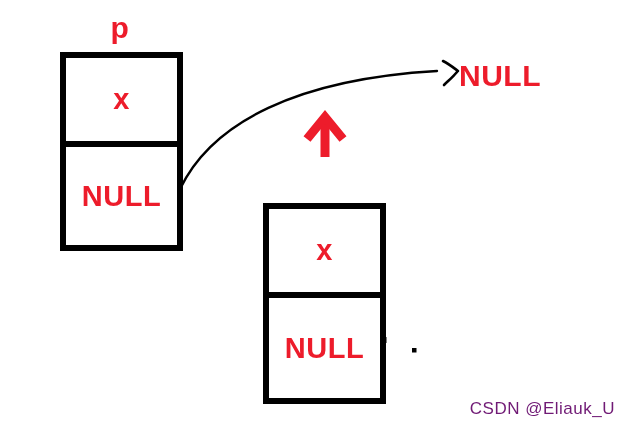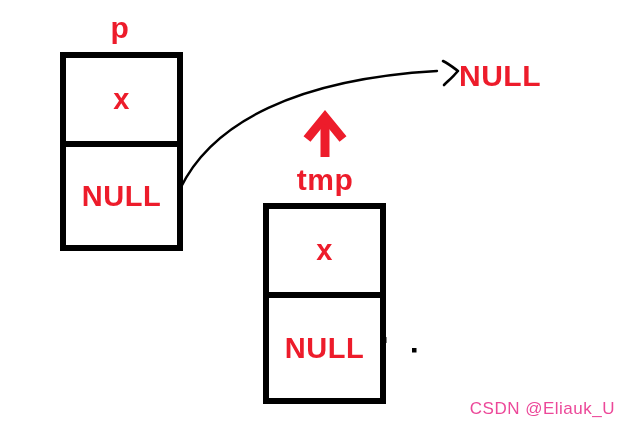--- a/index.html
+++ b/index.html
@@ -45,42 +45,41 @@
   .cell-next { flex: 1; }
   #svg-overlay {
     position: absolute;
     left: 0; top: 0;
     pointer-events: none;
   }
   .watermark {
     position: absolute;
     left: 437px; top: 398px;
     width: 178px; height: 22px;
-    color: #ec4899;
+    color: #701a75;
     font-size: 17px;
     text-align: right;
     line-height: 22px;
     letter-spacing: 0.5px;
   }
 </style>
 </head>
 <body>
 
 <div id="canvas">
 
   <div class="abs red-label" style="left:100px; top:8px; width:40px; height:40px;">p</div>
 
   <div class="node-box" style="left:60px; top:52px;">
     <div class="cell cell-data">x</div>
     <div class="cell cell-next">NULL</div>
   </div>
 
   <div class="abs red-label" style="left:460px; top:56px; width:80px; height:40px;">NULL</div>
 
-  <div class="abs red-label" style="left:285px; top:160px; width:80px; height:40px;">tmp</div>
 
   <div class="node-box" style="left:263px; top:203px; height:201px;">
     <div class="cell cell-data">x</div>
     <div class="cell cell-next">NULL</div>
   </div>
 
   <svg id="svg-overlay" width="619" height="432" viewBox="0 0 619 432">
 
     <path d="M180,189 C212,122 298,79 437,71" fill="none" stroke-width="2.4" stroke-linecap="round" stroke="#000000"></path>
 

